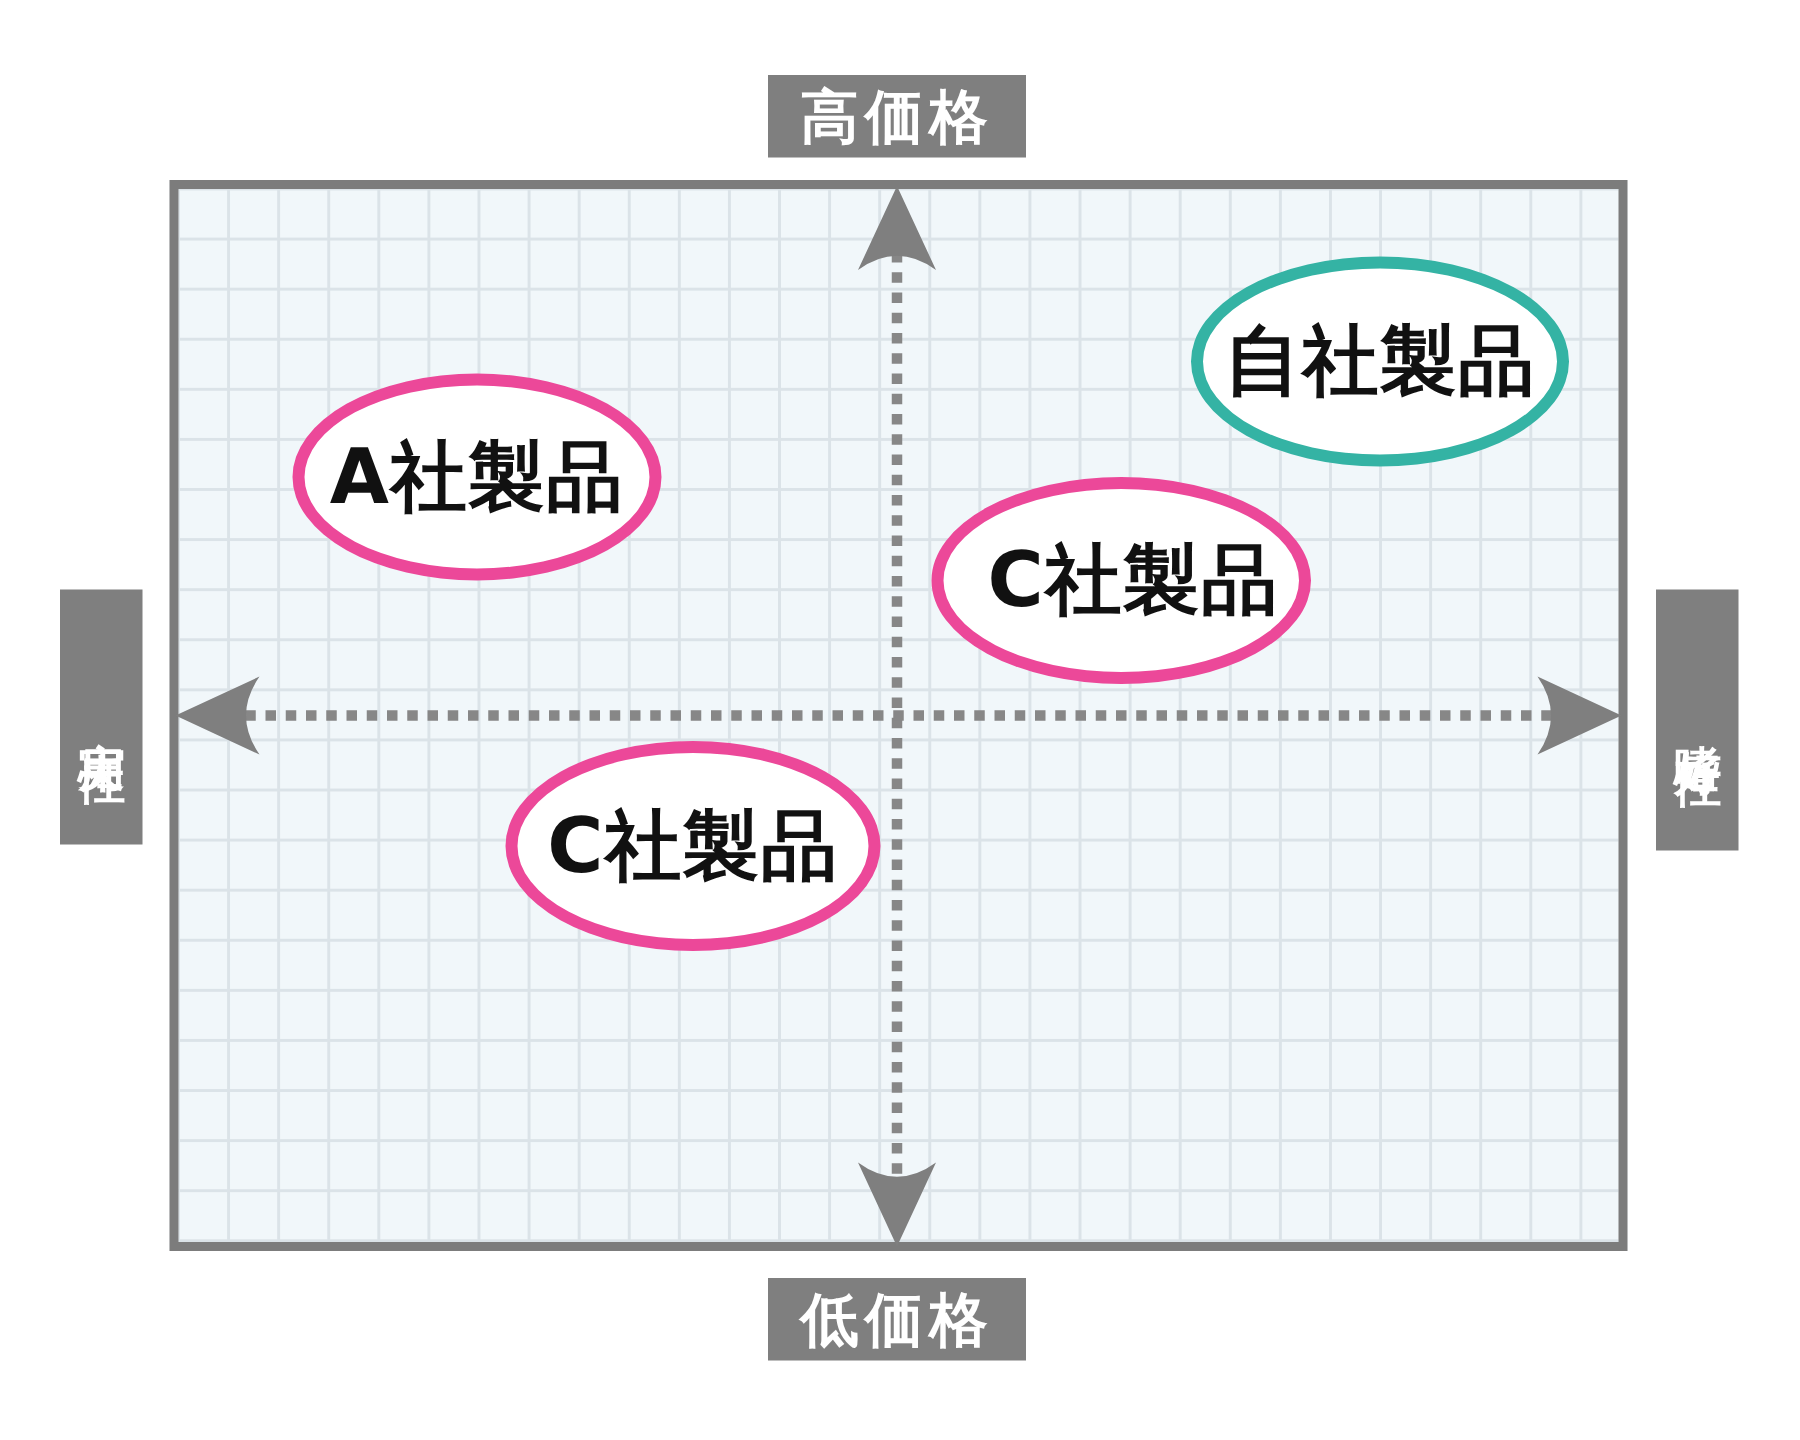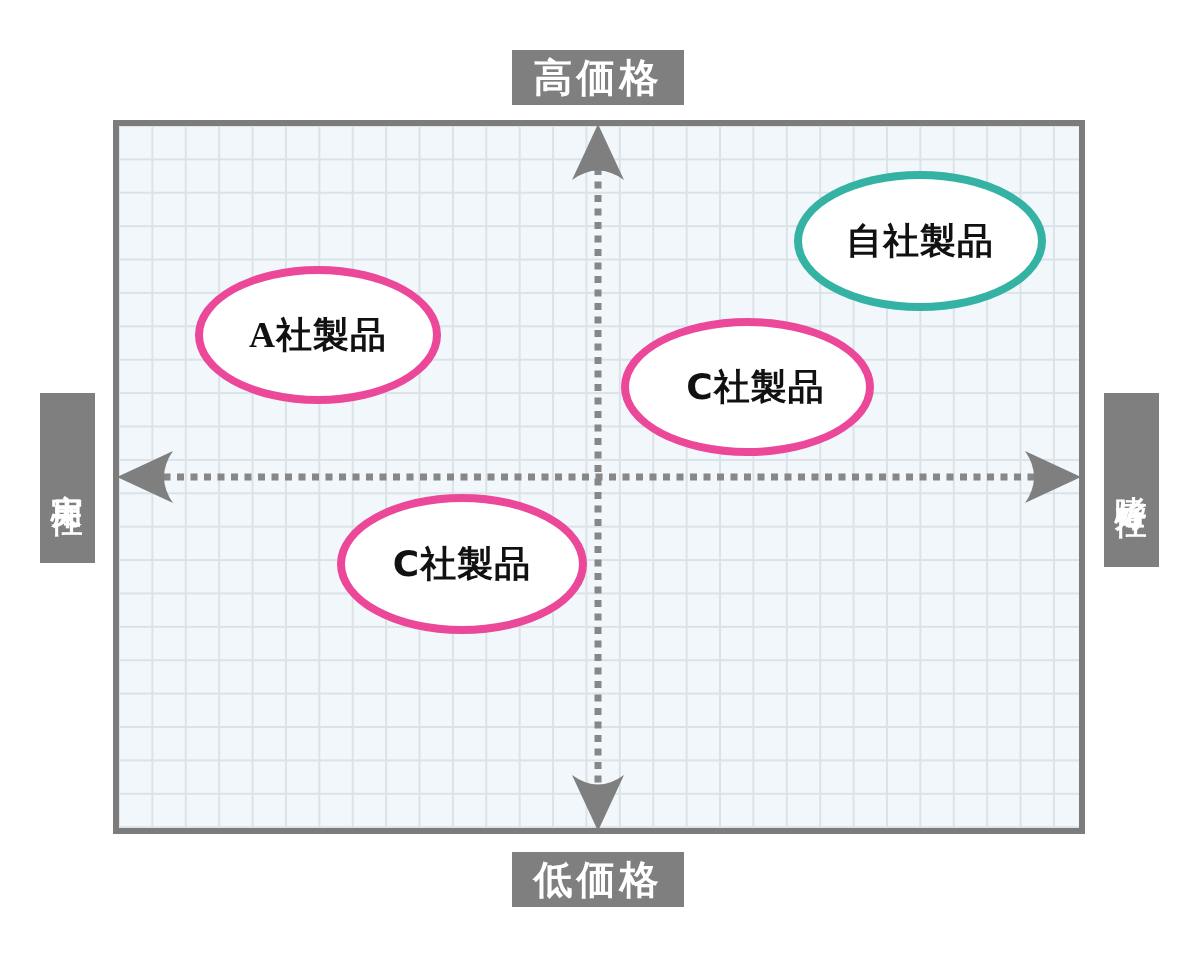--- a/index.html
+++ b/index.html
@@ -18,25 +18,25 @@
     background-position:-1px -1px;
   }
 
   .axes-svg{position:absolute;left:0;top:0;width:1200px;height:960px;pointer-events:none;}
 
   
   .bubble{
     position:absolute;box-sizing:border-box;border-radius:50%;
     background:#ffffff;border:8px solid #ec4899;
     display:flex;align-items:center;justify-content:center;
-    font-size:36px;font-weight:bold;color:#111111;letter-spacing:1px;
+    font-size:51px;font-weight:bold;color:#111111;letter-spacing:1px;
     white-space:nowrap;
   }
   .bubble.highlight{border-color:#34b3a4;}
-  .bubble-a{left:195px;top:266px;width:246px;height:138px;font-family:Liberation Serif, serif;}
+  .bubble-a{left:195px;top:249px;width:246px;height:138px;}
   .bubble-b{left:337px;top:494px;width:250px;height:140px;}
   .bubble-c{left:621px;top:318px;width:253px;height:138px;padding-left:16px;}
   .bubble-own{left:794px;top:171px;width:252px;height:140px;}
 
   
   .axis-plate{
     position:absolute;background:#7f7f7f;color:#ffffff;font-weight:bold;
     display:flex;align-items:center;justify-content:center;
   }
   .axis-plate.horizontal{width:172px;height:55px;font-size:39px;letter-spacing:4px;}

